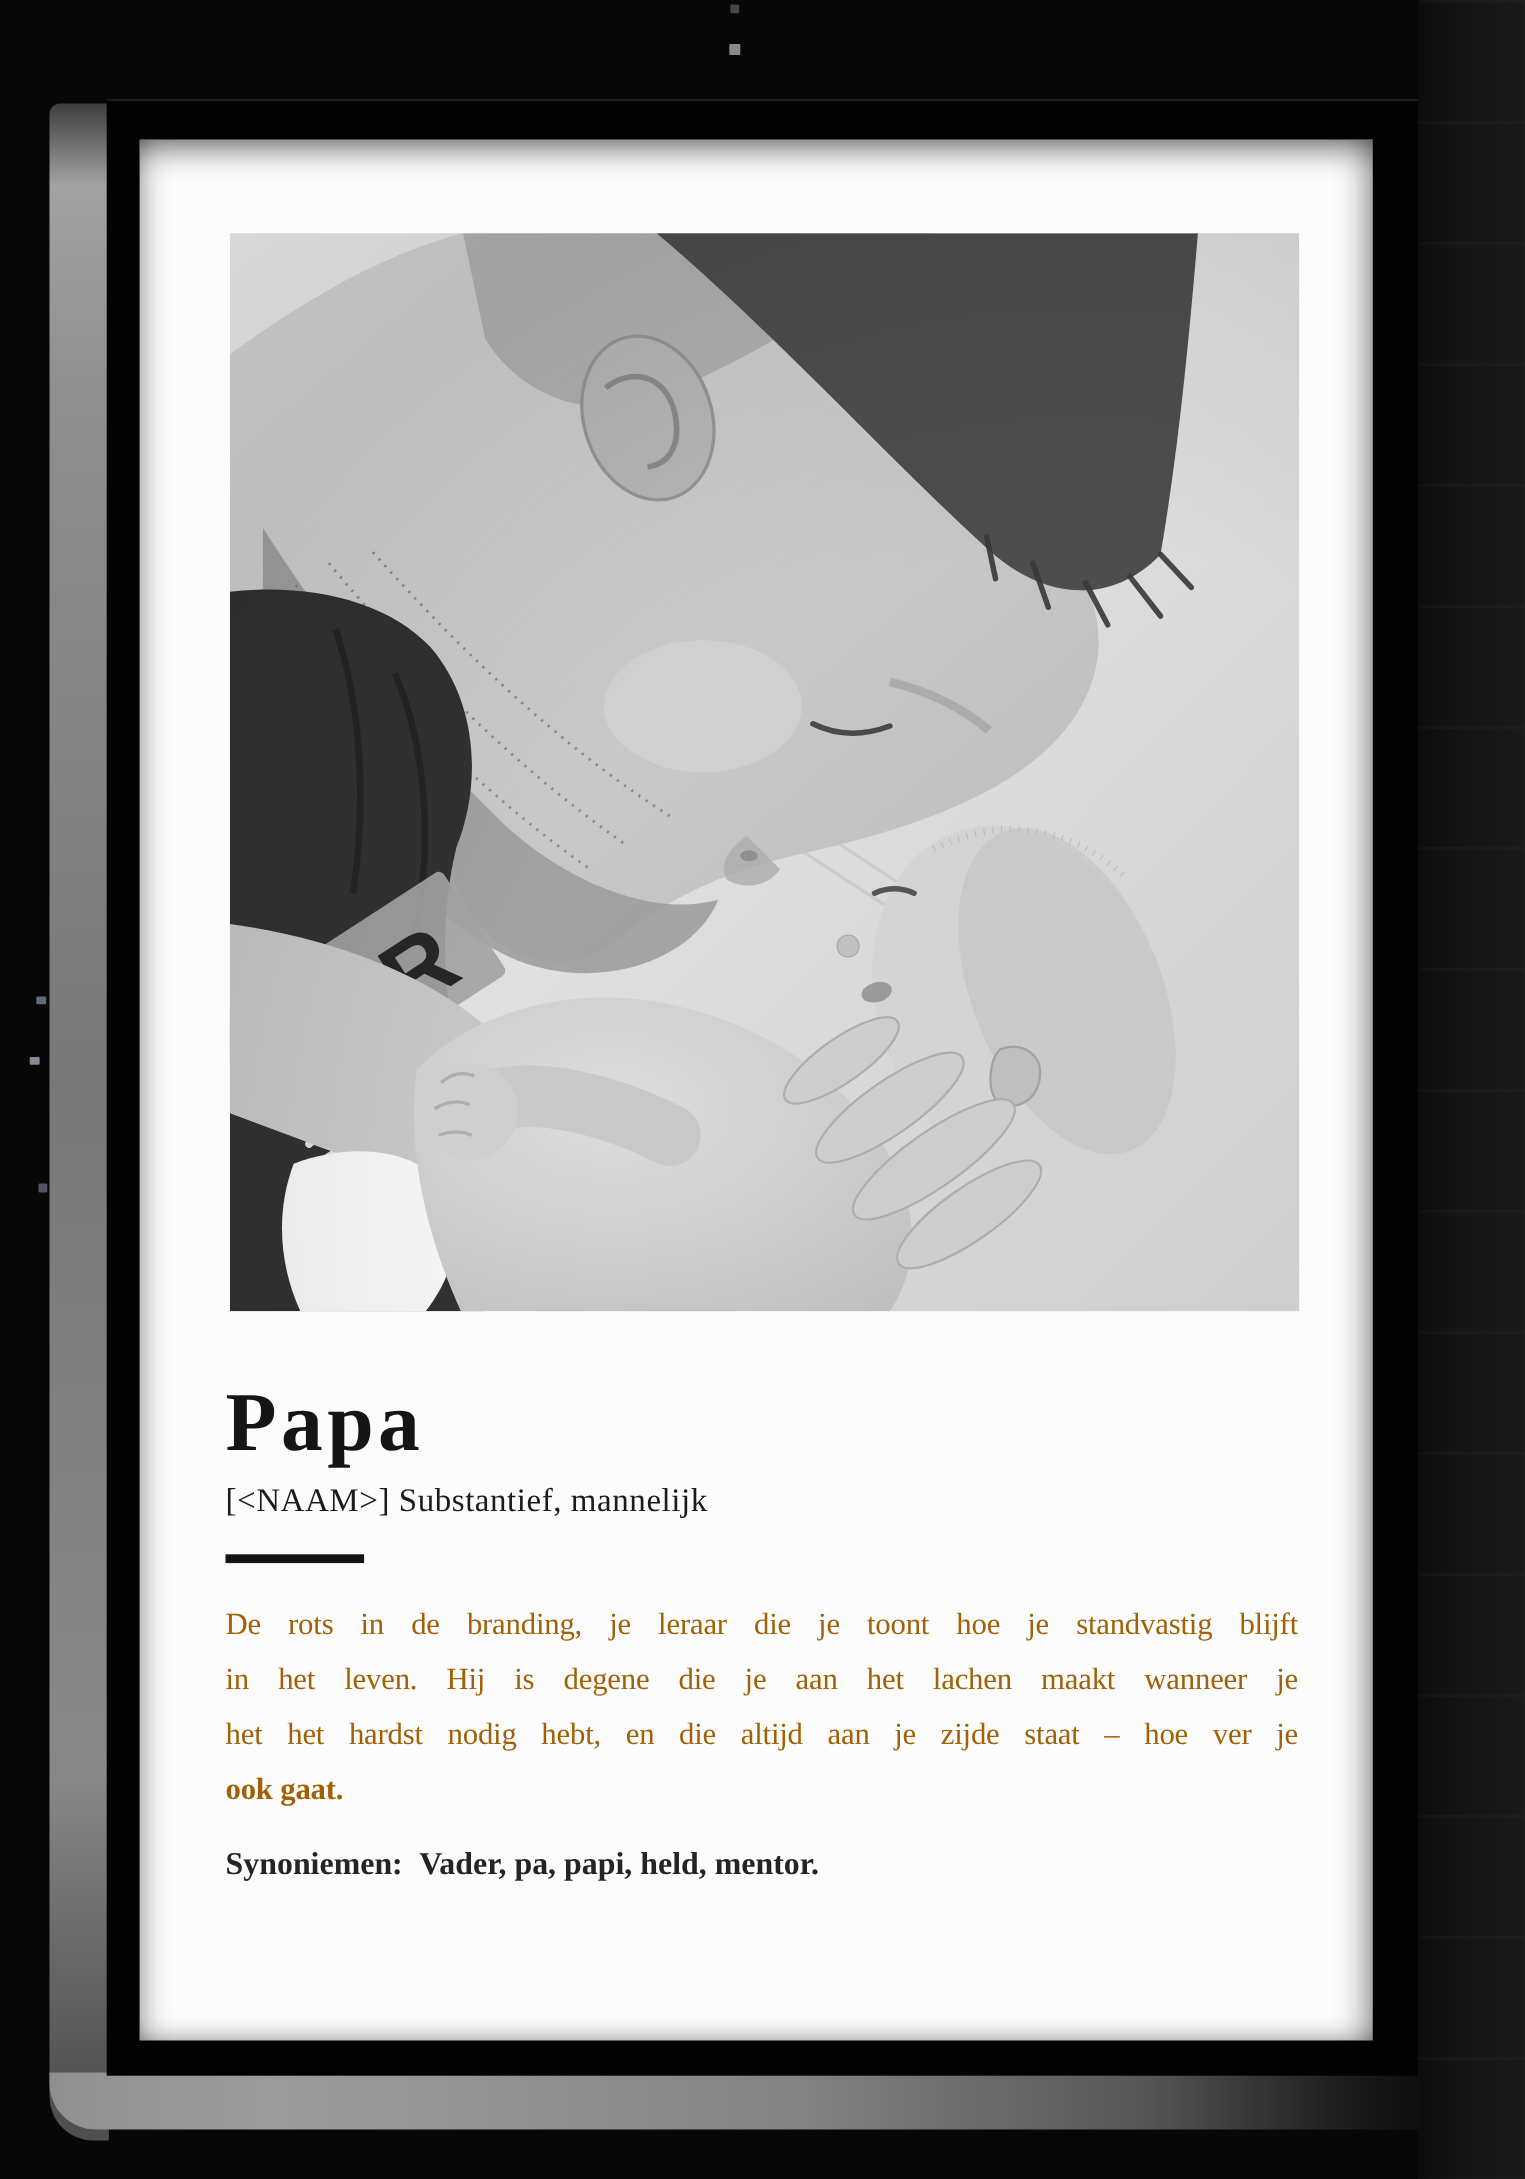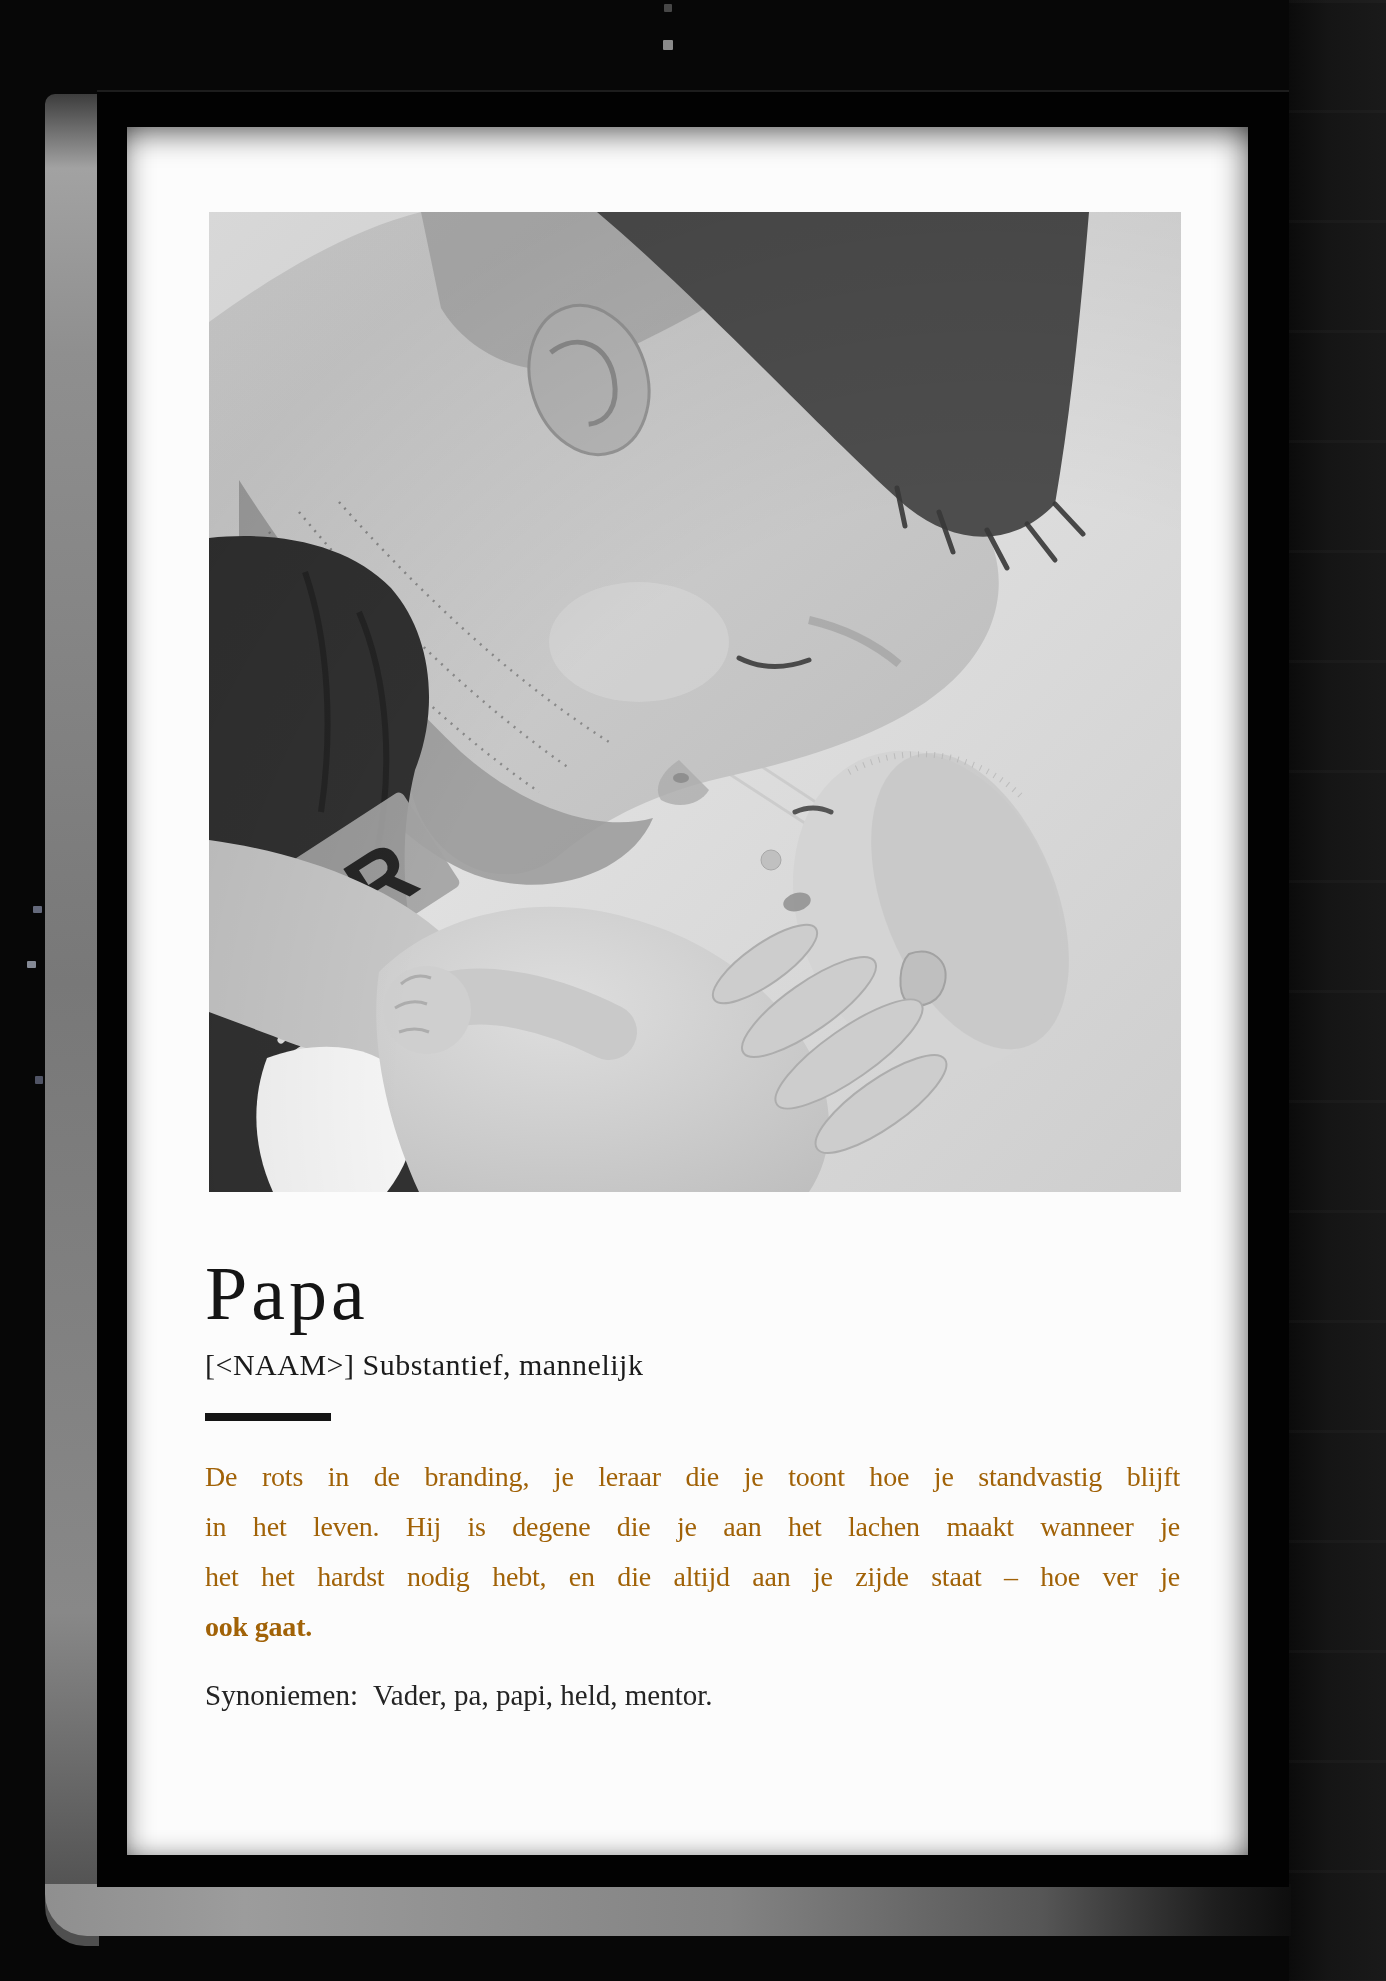--- a/index.html
+++ b/index.html
@@ -19,30 +19,30 @@
              background:linear-gradient(90deg,#8f8f8f,#9c9c9c 16%,#838383 55%,#565656 80%,#1e1e1e 94%,#0e0e0e);}
   .frame{position:absolute;left:97px;top:90px;width:1192px;height:1795px;background:#020202;
          border-top:2px solid #1d1d1d;}
   .mat{position:absolute;left:30px;top:35px;width:1121px;height:1728px;background:#fcfcfc;
        box-shadow:inset 0 28px 28px -20px rgba(0,0,0,.55),
                   inset -26px 0 28px -20px rgba(0,0,0,.45),
                   inset 24px 0 26px -22px rgba(0,0,0,.38),
                   inset 0 -20px 22px -18px rgba(0,0,0,.33);}
   .photo{position:absolute;left:82px;top:85px;width:972px;height:980px;background:#e2e2e2;}
   .photo svg{display:block;width:100%;height:100%;}
-  .title{position:absolute;left:78px;top:1124px;margin:0;font-weight:400;
+  .title{position:absolute;left:78px;top:1124px;margin:0;font-weight:700;
          font-size:76px;line-height:84px;letter-spacing:4px;color:#151515;}
   .subtitle{position:absolute;left:78px;top:1215px;font-size:30px;line-height:46px;
          letter-spacing:.5px;color:#1b1b1b;}
   .divider{position:absolute;left:78px;top:1286px;width:126px;height:8px;background:#141414;}
   .definition{position:absolute;left:78px;top:1325px;width:975px;color:#a16207;
          font-size:28px;line-height:50px;letter-spacing:-.2px;}
   .dl{display:block;text-align:justify;text-align-last:justify;white-space:nowrap;overflow:hidden;}
   .dl.last{text-align-last:left;font-weight:bold;}
-  .synonyms{position:absolute;left:78px;top:1543px;font-size:29px;line-height:50px;color:#242424;}
+  .synonyms{position:absolute;left:78px;top:1543px;font-size:29px;line-height:50px;color:#242424;font-weight:bold;}
   .synonyms .syn-text{margin-left:15px;}
   
   .spec{position:absolute;border-radius:1px;}
   .spec1{left:664px;top:4px;width:8px;height:8px;background:#474747;}
   .spec2{left:663px;top:40px;width:10px;height:10px;background:#8a8a8a;}
   .spec3{left:33px;top:906px;width:9px;height:7px;background:#6f7488;opacity:.9;}
   .spec4{left:27px;top:961px;width:9px;height:7px;background:#9aa0ae;opacity:.85;}
   .spec5{left:35px;top:1076px;width:8px;height:8px;background:#5d6275;opacity:.85;}
 </style>
 </head>

